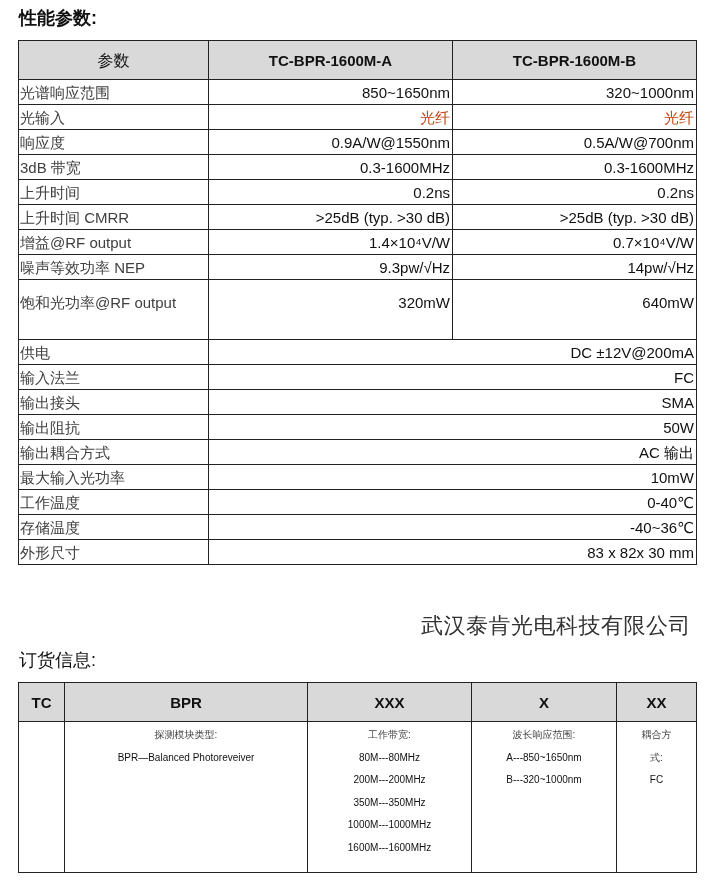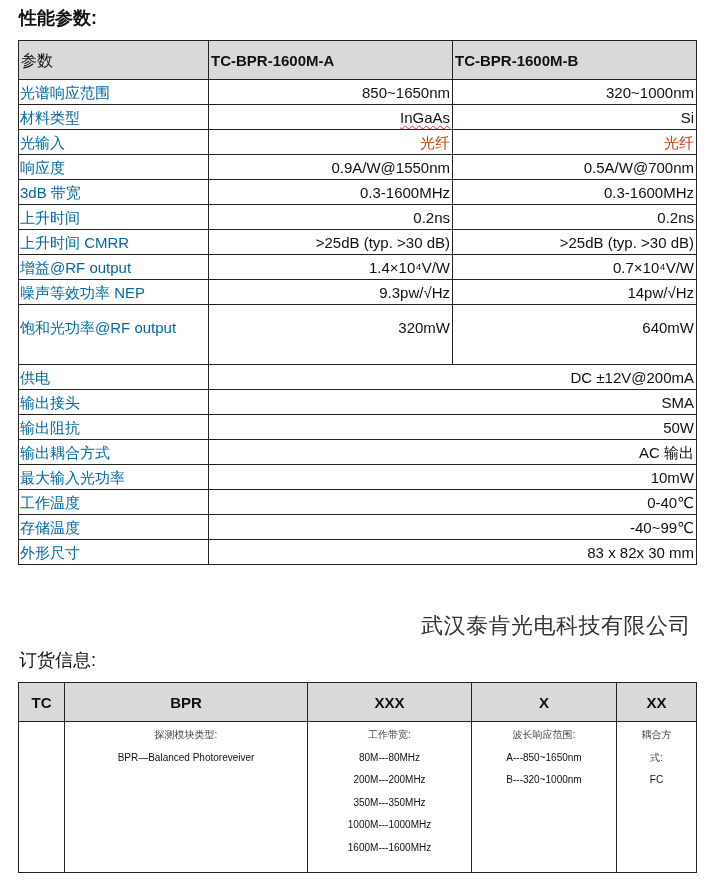--- a/index.html
+++ b/index.html
@@ -3,24 +3,24 @@
 <meta charset="utf-8">
 <style>
   html, body { margin:0; padding:0; background:#ffffff; }
   body { width:707px; height:883px; position:relative; overflow:hidden;
          font-family:"Liberation Sans","DejaVu Sans",sans-serif; color:#111; }
   .section-title { position:absolute; left:19px; font-size:18px; font-weight:bold; color:#111; }
   .section-title.light { font-weight:normal; }
   table { border-collapse:collapse; position:absolute; table-layout:fixed; }
   td, th { border:1px solid #222; padding:0 2px; font-size:15px; line-height:19px; }
   .spec { left:18px; top:40px; width:678px; }
-  .spec th { background:#d9d9d9; height:38px; font-weight:bold; text-align:left;margin-left:16px; }
+  .spec th { background:#d9d9d9; height:38px; font-weight:bold; text-align:center;margin-left:16px; }
   .spec th.param { font-weight:normal; font-size:16px; }
   .spec td { height:24px; text-align:right; }
-  .spec td.label { text-align:left; padding-left:1px; color:#0369a1; font-size:15px;margin-left:20px; }
+  .spec td.label { text-align:left; padding-left:1px; color:#404040; font-size:15px;margin-left:20px; }
   .spec tr.tall td { height:46px; vertical-align:top; padding-top:13px; }
   .spec td.gray { color:#c2410c; }
   .squig { text-decoration:underline wavy #d33; text-decoration-thickness:1px; text-underline-offset:2px; }
   .company { position:absolute; right:16px; top:611px; font-size:22px; color:#333; letter-spacing:0.5px; }
   .order { left:18px; top:682px; width:678px; }
   .order th { background:#d9d9d9; height:38px; font-weight:bold; text-align:center; font-size:15px; }
   .order td { vertical-align:top; text-align:center; height:146px; padding:2px 1px; font-size:10px; line-height:22.5px; }
   .order td .cn { color:#444; }
   .order td div { white-space:nowrap; }
 </style>
@@ -40,25 +40,20 @@
       <th class="param">参数</th>
       <th>TC-BPR-1600M-A</th>
       <th>TC-BPR-1600M-B</th>
     </tr>
   </thead>
   <tbody>
     <tr>
       <td class="label">光谱响应范围</td>
       <td>850~1650nm</td>
       <td>320~1000nm</td>
-    </tr>
-    <tr>
-      <td class="label">材料类型</td>
-      <td><span class="squig">InGaAs</span></td>
-      <td>Si</td>
     </tr>
     <tr>
       <td class="label">光输入</td>
       <td class="gray">光纤</td>
       <td class="gray">光纤</td>
     </tr>
     <tr>
       <td class="label">响应度</td>
       <td>0.9A/W@1550nm</td>
       <td>0.5A/W@700nm</td>
@@ -91,20 +86,24 @@
     <tr class="tall">
       <td class="label">饱和光功率@RF output</td>
       <td>320mW</td>
       <td>640mW</td>
     </tr>
     <tr>
       <td class="label">供电</td>
       <td colspan="2">DC ±12V@200mA</td>
     </tr>
     <tr>
+      <td class="label">输入法兰</td>
+      <td colspan="2">FC</td>
+    </tr>
+    <tr>
       <td class="label">输出接头</td>
       <td colspan="2">SMA</td>
     </tr>
     <tr>
       <td class="label">输出阻抗</td>
       <td colspan="2">50W</td>
     </tr>
     <tr>
       <td class="label">输出耦合方式</td>
       <td colspan="2">AC 输出</td>
@@ -112,21 +111,21 @@
     <tr>
       <td class="label">最大输入光功率</td>
       <td colspan="2">10mW</td>
     </tr>
     <tr>
       <td class="label">工作温度</td>
       <td colspan="2">0-40℃</td>
     </tr>
     <tr>
       <td class="label">存储温度</td>
-      <td colspan="2">-40~99℃</td>
+      <td colspan="2">-40~36℃</td>
     </tr>
     <tr>
       <td class="label">外形尺寸</td>
       <td colspan="2">83 x 82x 30 mm</td>
     </tr>
   </tbody>
 </table>
 
 <div class="company">武汉泰肯光电科技有限公司</div>
 

